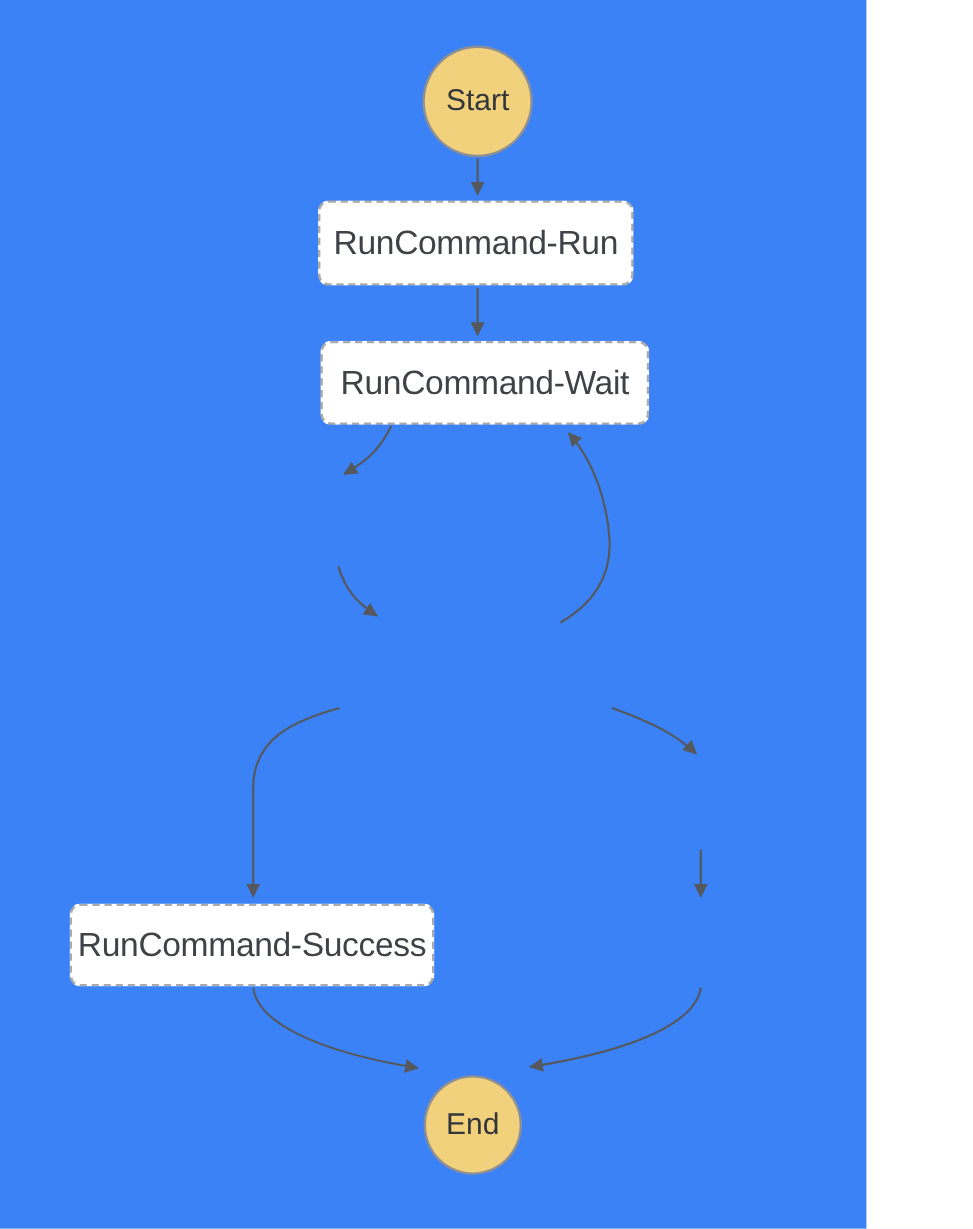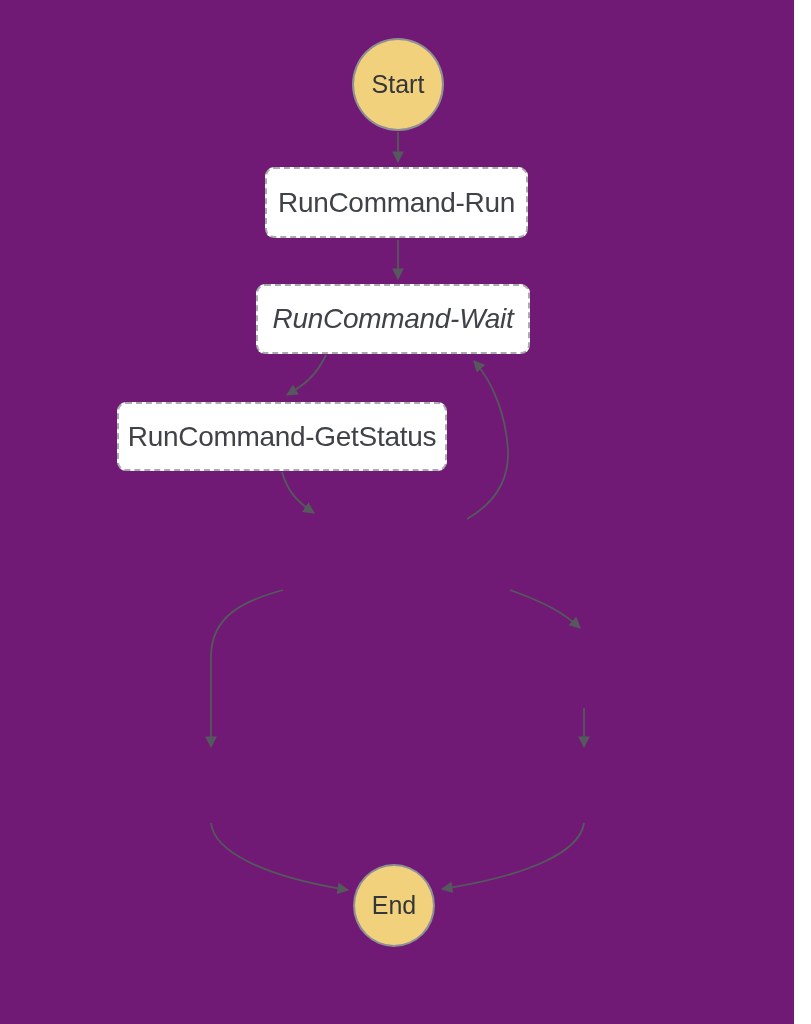--- a/index.html
+++ b/index.html
@@ -3,23 +3,23 @@
 <meta charset="utf-8">
 <style>
   html, body {
     margin: 0;
     padding: 0;
     background: #ffffff;
     font-family: "Liberation Sans", sans-serif;
   }
   .canvas {
     position: relative;
-    width: 794px;
+    width: 722px;
     height: 1024px;
-    background: #701a75;
+    background: #3b82f6;
     overflow: hidden;
   }
   .edges {
     position: absolute;
     left: 0;
     top: 0;
     width: 811px;
     height: 1024px;
   }
   .edge {
@@ -47,27 +47,27 @@
   .terminal {
     background: #f2d17c;
     border: 2px solid #8d8f94;
     border-radius: 50%;
     font-size: 25px;
     color: #33363a;
   }
   
   #node-start        { left: 352px; top:  38px; width:  92px; height:  93px; }
   #node-run          { left: 265px; top: 167px; width: 263px; height:  71px; }
-  #node-wait         { left: 256px; top: 284px; width: 274px; height:  70px; font-style: italic; }
+  #node-wait         { left: 267px; top: 284px; width: 274px; height:  70px; }
   #node-getstatus    { left: 117px; top: 402px; width: 330px; height:  69px; }
   #node-checkstatus  { left: 217px; top: 520px; width: 361px; height:  69px; }
   #node-notification { left: 408px; top: 635px; width: 352px; height:  72px; }
   #node-success      { left:  58px; top: 753px; width: 304px; height:  69px; }
   #node-failure      { left: 437px; top: 754px; width: 293px; height:  68px; }
-  #node-end          { left: 353px; top: 864px; width:  82px; height:  83px; text-align: center; }
+  #node-end          { left: 353px; top: 896px; width:  82px; height:  83px; text-align: center; }
 </style>
 </head>
 <body>
 
 <div class="canvas">
 
   <svg class="edges" viewBox="0 0 811 1024" aria-hidden="true">
     <defs>
       <marker id="arrow" viewBox="0 0 10 10" refX="9" refY="5" markerWidth="6.5" markerHeight="6.5" orient="auto-start-reverse">
         <path d="M 0 0 L 10 5 L 0 10 z" fill="#55585c"></path>
@@ -90,25 +90,25 @@
   </div>
 
   <div id="node-run" class="node task">
     <span>RunCommand-Run</span>
   </div>
 
   <div id="node-wait" class="node task">
     <span>RunCommand-Wait</span>
   </div>
 
-  <div id="node-getstatus" class="node task">
-    <span>RunCommand-GetStatus</span>
-  </div>
 
 
 
+  <div id="node-success" class="node task">
+    <span>RunCommand-Success</span>
+  </div>
 
 
   <div id="node-end" class="node terminal">
     <span>End</span>
   </div>
 
 </div>
 
 </body></html>

